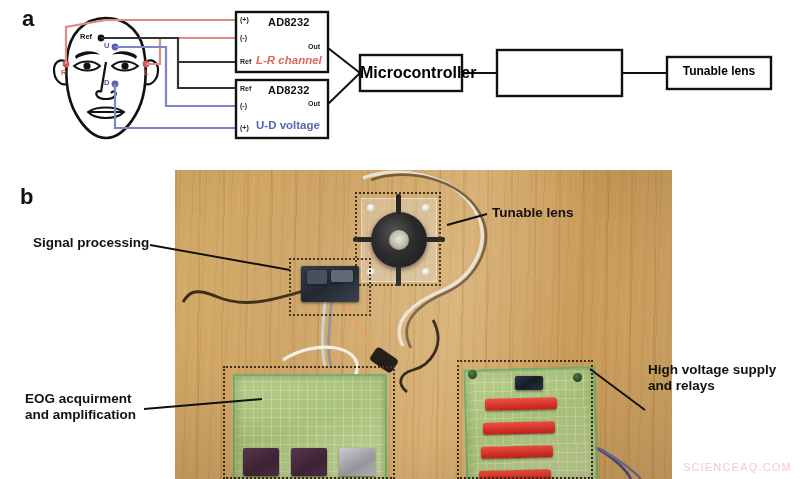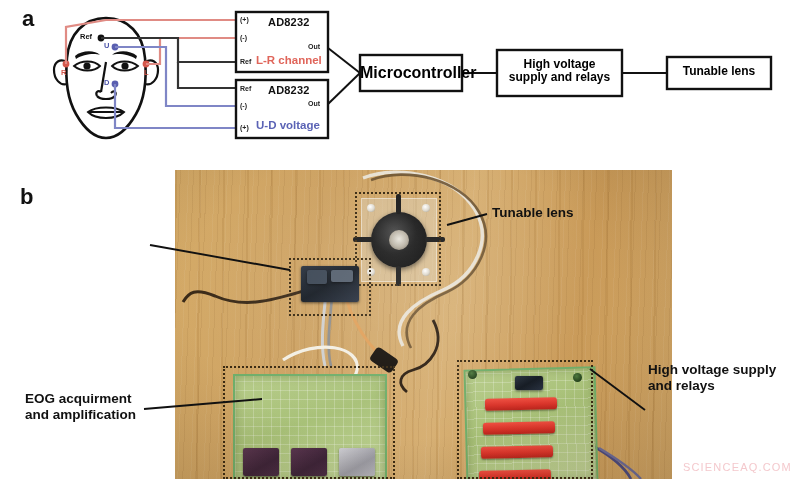--- a/index.html
+++ b/index.html
@@ -56,21 +56,21 @@
     position: absolute;
     font-size: 7px;
     color: #222;
     font-weight: 600;
   }
   .chan-label {
     position: absolute;
     font-size: 11.5px;
     font-weight: 600;
   }
-  .chan-lr { color: #e0655a; }
+  .chan-lr { color: #e0655a; font-style: italic; }
   .chan-ud { color: #5b63b5; }
 
   .elec-label {
     position: absolute;
     font-size: 7.5px;
     font-weight: 700;
   }
   .elec-black { color: #111; }
   .elec-blue  { color: #4a52a8; }
   .elec-red   { color: #d4584c; }
@@ -293,22 +293,20 @@
     <div class="chan-label chan-lr" style="left:256px; top:54px;">L-R channel</div>
 
     <div class="ic-title" style="left:268px; top:84px;">AD8232</div>
     <div class="pin-label" style="left:240px; top:85px;">Ref</div>
     <div class="pin-label" style="left:240px; top:102px;">(-)</div>
     <div class="pin-label" style="left:240px; top:124px;">(+)</div>
     <div class="pin-label" style="left:308px; top:100px;">Out</div>
     <div class="chan-label chan-ud" style="left:256px; top:119px;">U-D voltage</div>
 
     <div class="blk-label" style="left:360px; top:64px; width:102px; font-size:16px;">Microcontroller</div>
-    <div class="blk-label" style="left:497px; top:58px; width:125px; font-size:12px;">High voltage
-supply and relays</div>
     <div class="blk-label" style="left:667px; top:65px; width:104px; font-size:12px;">Tunable lens</div>
   </div>
 
   <div id="panel-b">
 
     <div class="panel-letter" id="panel-b-letter" style="top:36px;">b</div>
 
     <div id="photo">
       <div class="wood"></div>
 
@@ -370,20 +368,21 @@
       <div class="vignette"></div>
     </div>
 
     <svg width="800" height="329" style="position:absolute;left:0;top:0;pointer-events:none;">
       <path d="M150,95 L290,120" stroke="#111" stroke-width="1.9" fill="none"></path>
       <path d="M487,64 L447,75" stroke="#111" stroke-width="1.9" fill="none"></path>
       <path d="M144,259 L262,249" stroke="#111" stroke-width="1.9" fill="none"></path>
       <path d="M645,260 L590,219" stroke="#111" stroke-width="1.9" fill="none"></path>
     </svg>
 
+    <div class="callout" style="left:33px; top:85px; font-size:13.5px;">Signal processing</div>
     <div class="callout" style="left:492px; top:55px; font-size:13.5px;">Tunable lens</div>
     <div class="callout" style="left:648px; top:212px; font-size:13.5px;">High voltage supply
 and relays</div>
     <div class="callout" style="left:25px; top:241px; font-size:13.5px;">EOG acquirment
 and amplification</div>
   </div>
 
   <div class="watermark">SCIENCEAQ.COM</div>
 </div>
 

